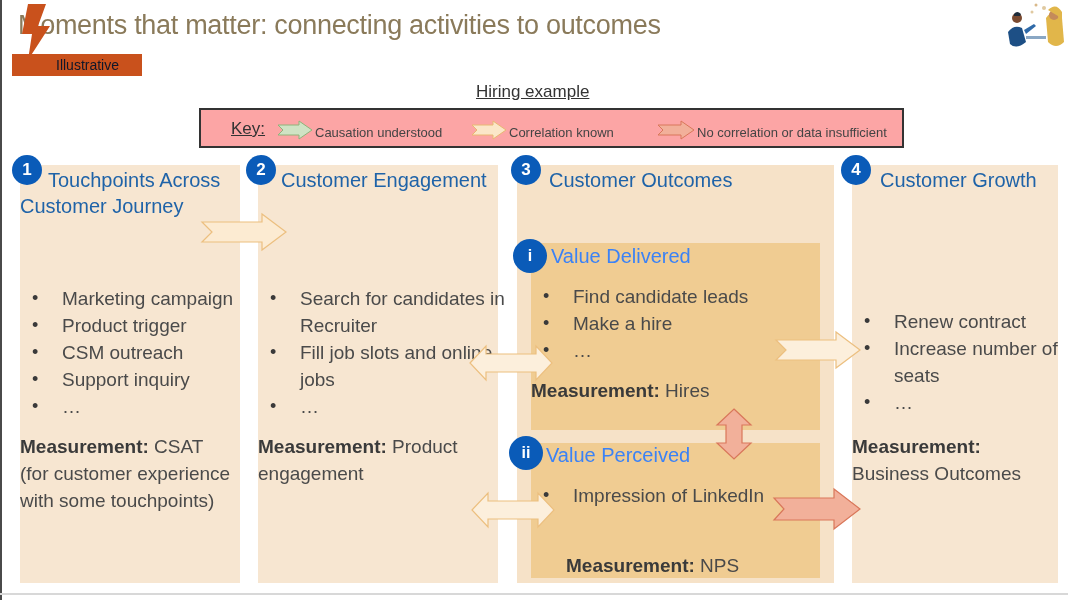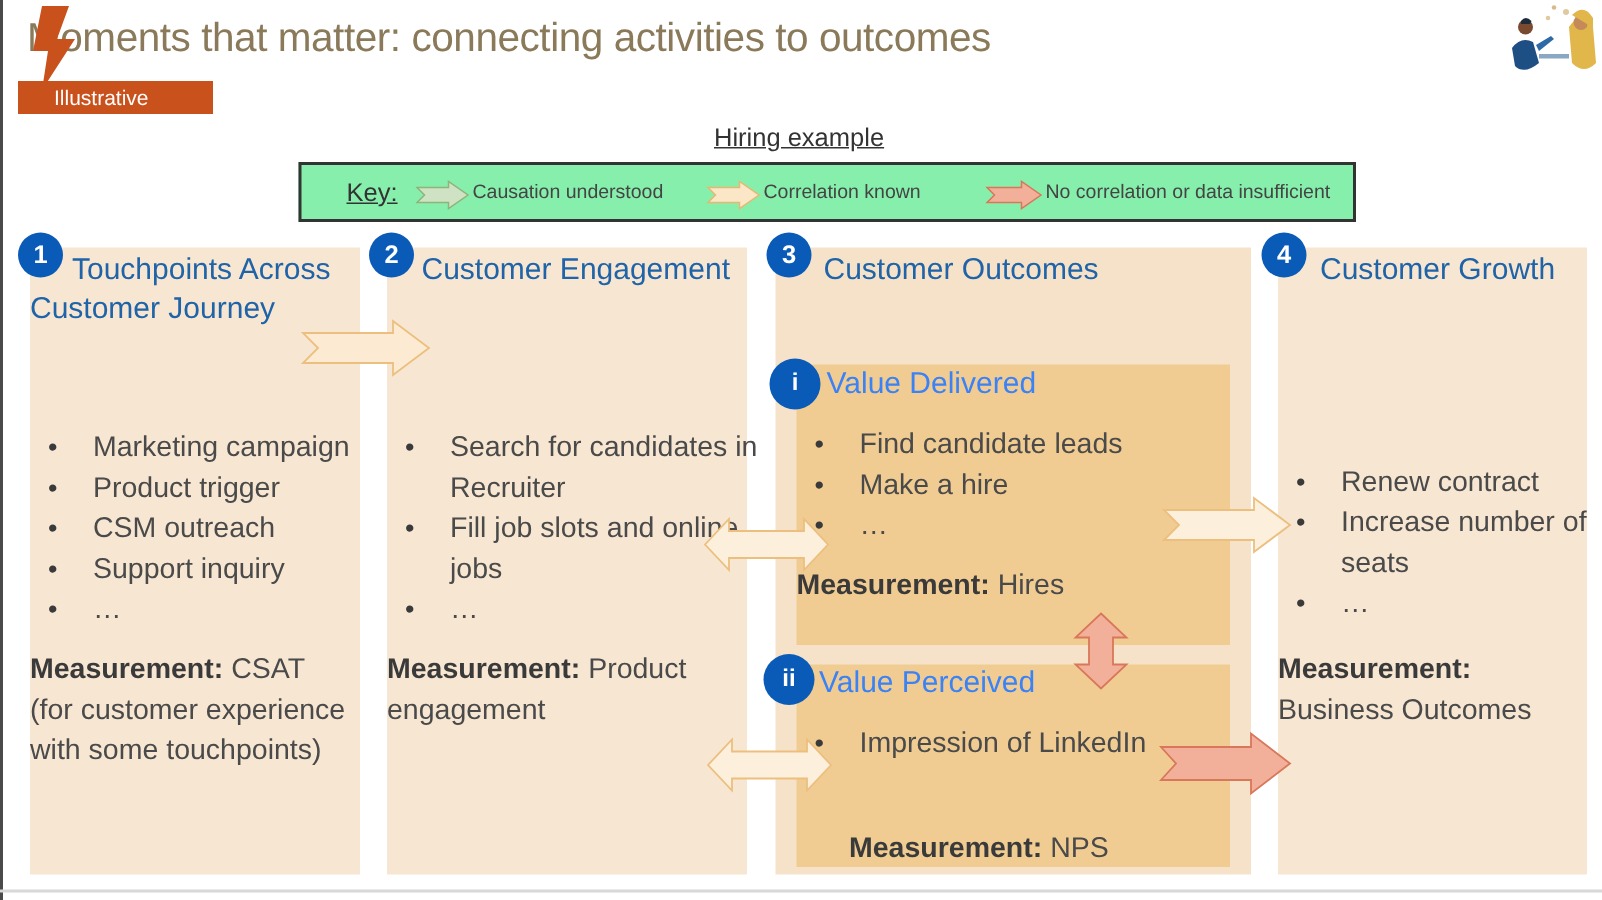--- a/index.html
+++ b/index.html
@@ -11,34 +11,34 @@
   .frame-left { position: absolute; left: 0; top: 0; width: 2px; height: 600px; background: #4a4a4a; }
   .frame-bottom { position: absolute; left: 0; top: 593px; width: 1068px; height: 2px; background: #d8d8d8; }
   .title {
     position: absolute; left: 18px; top: 10px;
     font-size: 27px; color: #8a7a5a; letter-spacing: -0.3px; white-space: nowrap;
     font-weight: normal;
   }
   .bolt { position: absolute; left: 18px; top: 4px; width: 40px; height: 56px; }
   .illus {
     position: absolute; left: 12px; top: 54px; width: 130px; height: 22px;
-    background: #c9511c; color: #ffffff; font-size: 14px; line-height: 22px;
-    padding-left: 24px; box-sizing: border-box;
+    background: #c9511c; color: #0f172a; font-size: 14px; line-height: 22px;
+    padding-left: 44px; box-sizing: border-box;
   }
   .avatar { position: absolute; left: 1004px; top: 2px; width: 62px; height: 54px; }
   .hiring {
     position: absolute; left: 476px; top: 82px; font-size: 17px; color: #333;
     text-decoration: underline; white-space: nowrap;
   }
   .keybox {
     position: absolute; left: 199px; top: 108px; width: 705px; height: 40px;
-    border: 2px solid #333; box-sizing: border-box; background: #86efac;
+    border: 2px solid #333; box-sizing: border-box; background: #fca5a5;
   }
   .key-label { position: absolute; left: 30px; top: 9px; font-size: 17px; color: #333; text-decoration: underline; }
-  .key-item { position: absolute; top: 10px; display: flex; align-items: flex-start; font-size: 13px; color: #444; white-space: nowrap; }
+  .key-item { position: absolute; top: 10px; display: flex; align-items: flex-end; font-size: 13px; color: #444; white-space: nowrap; }
   .key-item svg { margin-right: 2px; }
 
   .col { position: absolute; top: 165px; height: 418px; background: #f7e6d1; }
   .col1 { left: 20px; width: 220px; }
   .col2 { left: 258px; width: 240px; }
   .col3 { left: 517px; width: 317px; background: #f6e2c8; }
   .col4 { left: 852px; width: 206px; }
   .sub { position: absolute; left: 531px; width: 289px; background: #f0cc92; }
   .sub1 { top: 243px; height: 187px; }
   .sub2 { top: 443px; height: 135px; }

